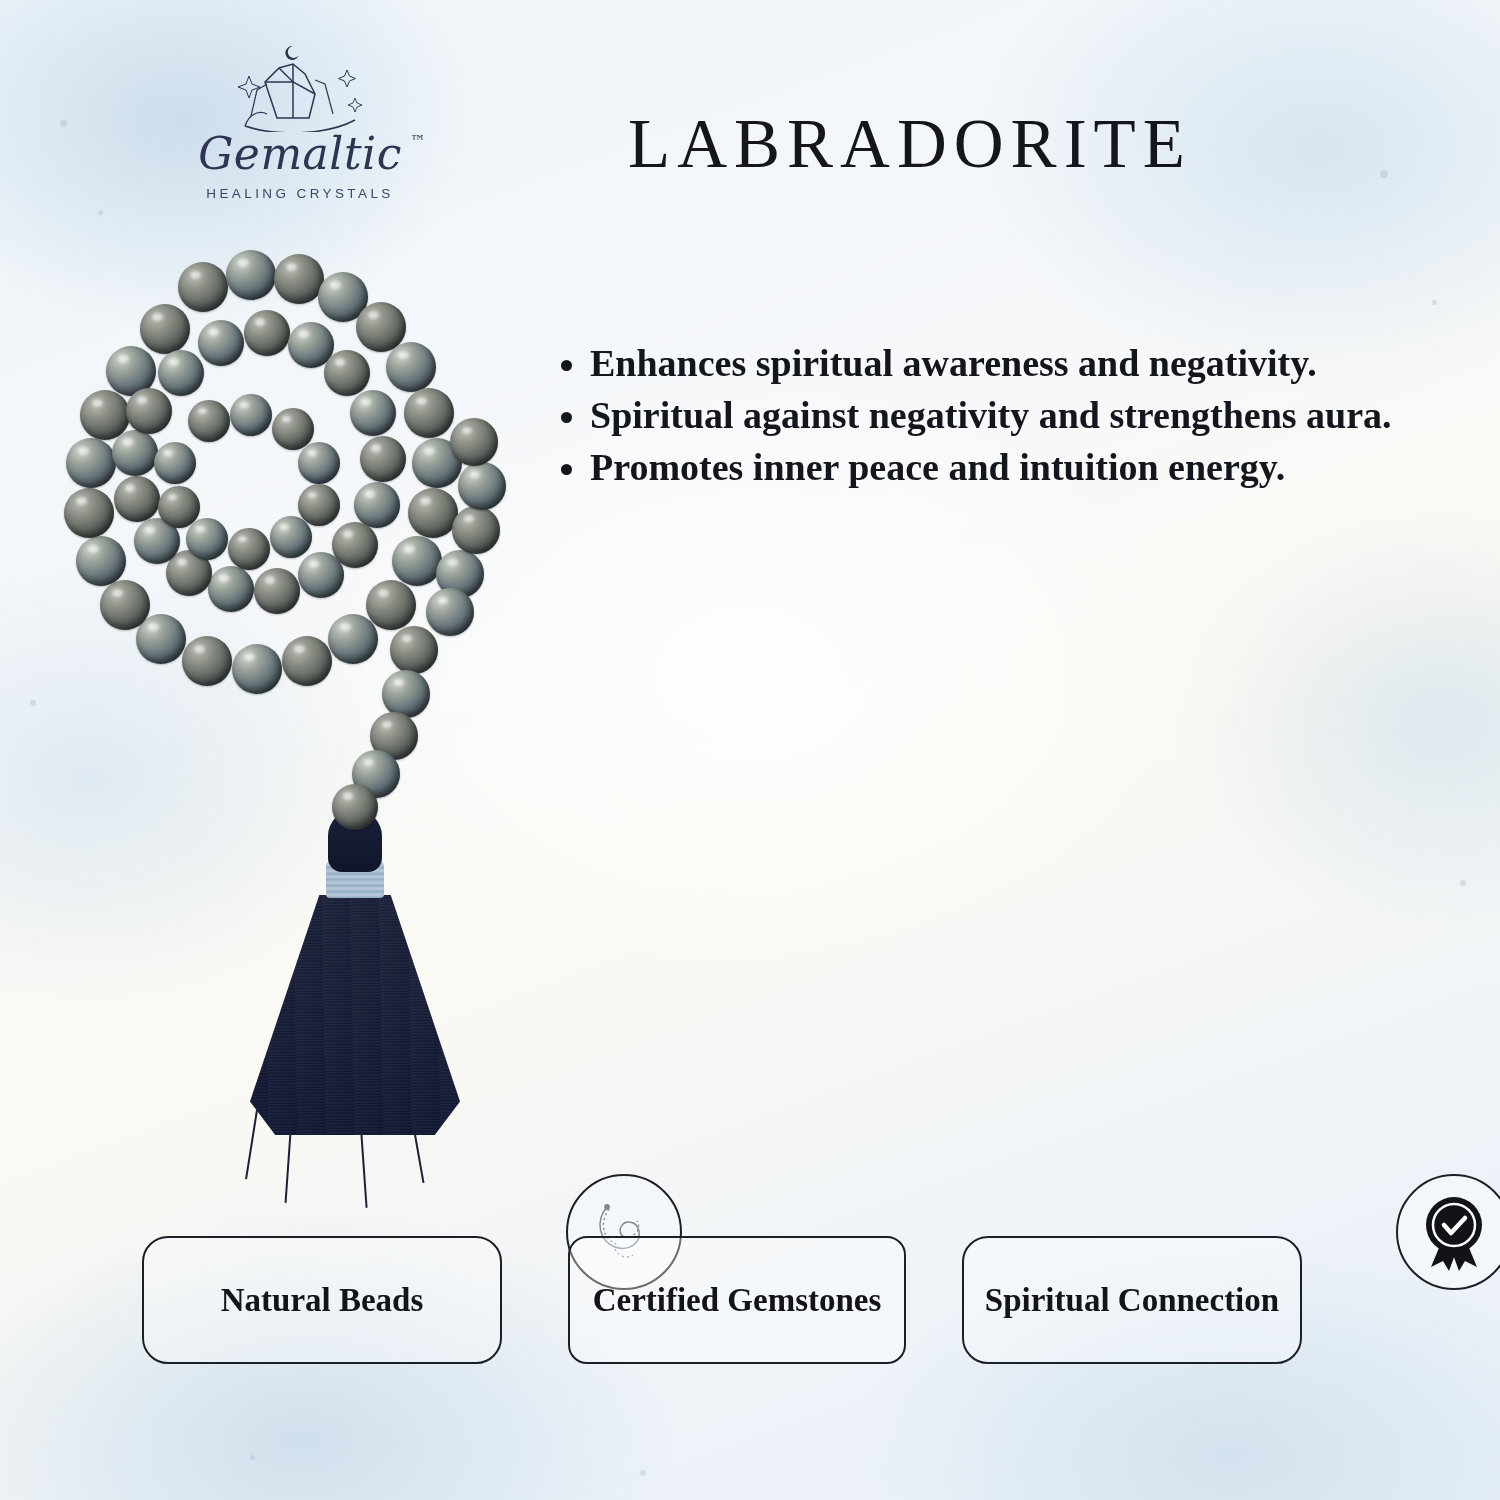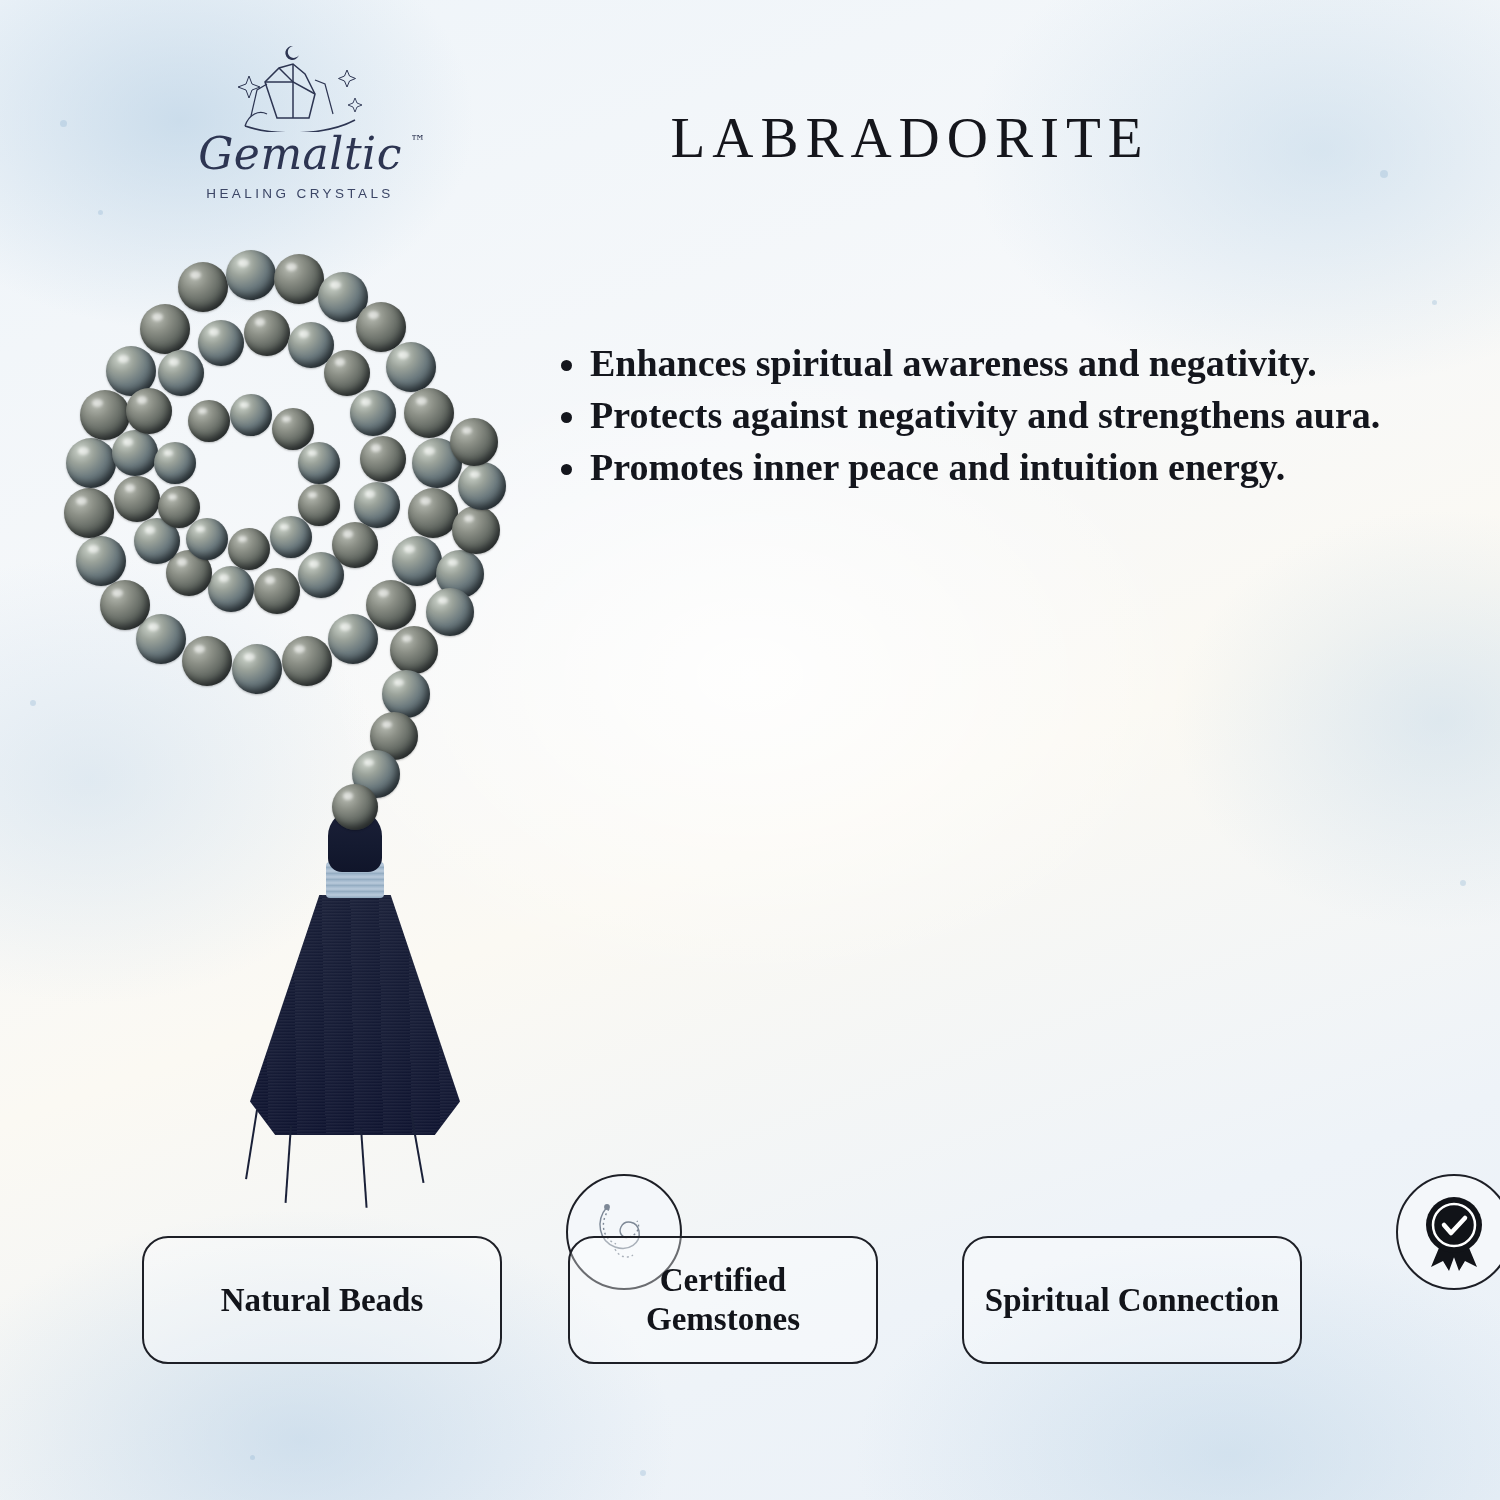--- a/index.html
+++ b/index.html
@@ -74,21 +74,21 @@
   }
 
   
   .title {
     position: absolute;
     left: 560px;
     top: 105px;
     width: 700px;
     text-align: center;
     font-family: "Liberation Serif", serif;
-    font-size: 57px;
+    font-size: 69px;
     letter-spacing: 7px;
     color: #15161c;
   }
 
   
   .product {
     position: absolute;
     left: 60px;
     top: 250px;
     width: 470px;
@@ -232,21 +232,21 @@
     background: #f4f7fa;
     display: flex;
     align-items: center;
     justify-content: center;
     overflow: hidden;
   }
   .f1 { left: 142px; width: 420px; }
   .f1 .pill { width: 360px; }
   .f1 .circle { left: 424px; }
   .f2 { left: 568px; width: 370px; }
-  .f2 .pill { width: 310px; }
+  .f2 .pill { width: 338px; border-radius: 19px; }
   .f2 .circle { left: 828px; }
   .f3 { left: 962px; width: 400px; }
   .f3 .pill { width: 340px; }
 </style>
 </head>
 <body>
 
 <div class="page">
 
   <div class="speck" style="left:60px;top:120px;width:7px;height:7px;"></div>
@@ -354,21 +354,21 @@
     <div class="bead sheen" style="left:376px;top:300px;width:48px;height:48px;"></div>
     <div class="bead" style="left:392px;top:256px;width:48px;height:48px;"></div>
     <div class="bead sheen" style="left:398px;top:212px;width:48px;height:48px;"></div>
     <div class="bead" style="left:390px;top:168px;width:48px;height:48px;"></div>
     <div class="bead sheen" style="left:366px;top:338px;width:48px;height:48px;"></div>
   </div>
 
   <div class="bullets-en">
     <ul class="blist">
       <li>Enhances spiritual awareness and negativity.</li>
-      <li>Protects against negativity and strengthens aura.</li>
+      <li>Spiritual against negativity and strengthens aura.</li>
       <li>Promotes inner peace and intuition energy.</li>
     </ul>
   </div>
 
 
   <div class="features">
 
     <div class="feature f1">
       <div class="pill">
         <span>Natural Beads</span>

